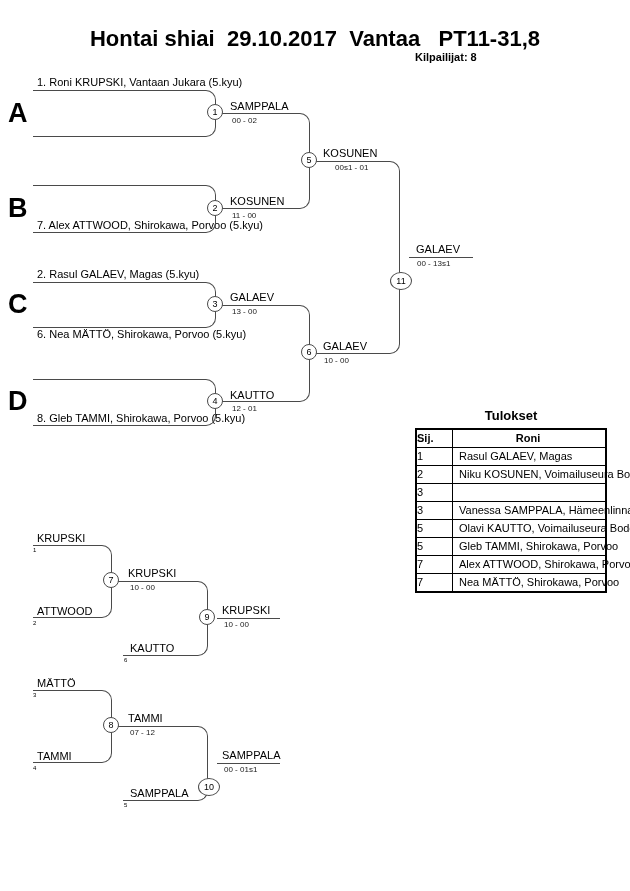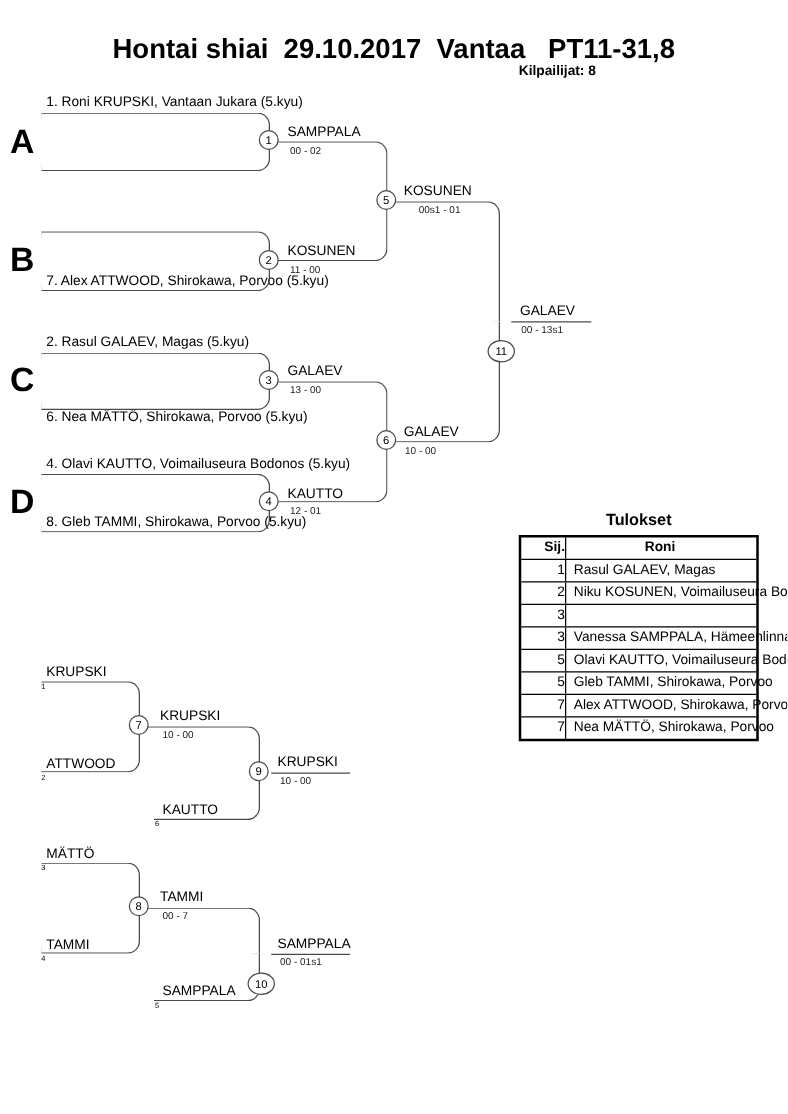--- a/index.html
+++ b/index.html
@@ -18,21 +18,21 @@
   .cdown{border-top:1.4px solid #4a4a4a;border-right:1.4px solid #4a4a4a;border-top-right-radius:10px;}
   .cup{border-bottom:1.4px solid #4a4a4a;border-right:1.4px solid #4a4a4a;border-bottom-right-radius:10px;}
   .hline{border-top:1.4px solid #4a4a4a;}
   .circ{width:16px;height:16px;border:1.3px solid #4a4a4a;border-radius:50%;background:#fff;
         display:flex;align-items:center;justify-content:center;font-size:9px;z-index:3;}
   .circ.big{width:22px;height:18px;margin-top:24px;}
   .rtitle{left:415px;top:408px;width:192px;text-align:center;font-size:13px;font-weight:bold;}
   .rtable{position:absolute;left:415px;top:428px;width:192px;border:2px solid #000;box-sizing:border-box;}
   .rrow{display:flex;height:17px;line-height:16px;border-top:1px solid #000;}
   .rrow.first{border-top:0;}
-  .rcell-rank{width:35px;flex:none;border-right:1px solid #000;text-align:right;font-size:11px;}
+  .rcell-rank{width:35px;flex:none;border-right:1px solid #000;text-align:left;font-size:11px;}
   .rcell-name{flex:none;padding-left:6px;font-size:11px;white-space:nowrap;}
   .rhead .rcell-rank{font-weight:bold;}
   .rhead .rcell-name{font-weight:bold;width:150px;padding-left:0;text-align:center;}
 </style>
 </head>
 <body>
 
 <div class="page">
 
   <div class="t title">Hontai shiai  29.10.2017  Vantaa   PT11-31,8</div>
@@ -40,21 +40,20 @@
 
   <div class="t sect" style="left:8px;top:100px;">A</div>
   <div class="t sect" style="left:8px;top:195px;">B</div>
   <div class="t sect" style="left:8px;top:291px;">C</div>
   <div class="t sect" style="left:8px;top:388px;">D</div>
 
   <div class="t pname" style="left:37px;top:76px;">1. Roni KRUPSKI, Vantaan Jukara (5.kyu)</div>
   <div class="t pname" style="left:37px;top:219px;">7. Alex ATTWOOD, Shirokawa, Porvoo (5.kyu)</div>
   <div class="t pname" style="left:37px;top:268px;">2. Rasul GALAEV, Magas (5.kyu)</div>
   <div class="t pname" style="left:37px;top:328px;text-align:right;">6. Nea MÄTTÖ, Shirokawa, Porvoo (5.kyu)</div>
-  <div class="t pname" style="left:37px;top:365px;">4. Olavi KAUTTO, Voimailuseura Bodonos (5.kyu)</div>
   <div class="t pname" style="left:37px;top:412px;">8. Gleb TAMMI, Shirokawa, Porvoo (5.kyu)</div>
 
   <div class="pair" style="left:33px;top:90px;width:183px;height:47px;"></div>
   <div class="pair" style="left:33px;top:185px;width:183px;height:48px;"></div>
   <div class="pair" style="left:33px;top:282px;width:183px;height:46px;"></div>
   <div class="pair" style="left:33px;top:379px;width:183px;height:47px;"></div>
   <div class="pair" style="left:216px;top:113px;width:94px;height:96px;"></div>
   <div class="pair" style="left:216px;top:305px;width:94px;height:97px;"></div>
   <div class="cdown" style="left:310px;top:161px;width:90px;height:96px;"></div>
   <div class="cup" style="left:310px;top:257px;width:90px;height:97px;"></div>
@@ -106,21 +105,21 @@
   <div class="t seed" style="left:33px;top:765px;">4</div>
   <div class="t pname" style="left:130px;top:787px;">SAMPPALA</div>
   <div class="t seed" style="left:124px;top:802px;">5</div>
   <div class="pair" style="left:33px;top:690px;width:79px;height:73px;"></div>
   <div class="cdown" style="left:115px;top:726px;width:93px;height:37px;"></div>
   <div class="cup" style="left:123px;top:763px;width:85px;height:38px;"></div>
   <div class="hline" style="left:217px;top:763px;width:63px;"></div>
   <div class="circ" style="left:103px;top:717px;">8</div>
   <div class="circ big" style="left:198px;top:754px;">10</div>
   <div class="t wname" style="left:128px;top:712px;">TAMMI</div>
-  <div class="t score" style="left:130px;top:728px;">00 - 7</div>
+  <div class="t score" style="left:130px;top:728px;">07 - 12</div>
   <div class="t wname" style="left:222px;top:749px;">SAMPPALA</div>
   <div class="t score" style="left:224px;top:765px;">00 - 01s1</div>
 
   <div class="t rtitle">Tulokset</div>
   <div class="rtable">
     <div class="rrow rhead first">
       <div class="rcell-rank">Sij.</div>
       <div class="rcell-name">Roni</div>
     </div>
     <div class="rrow">

